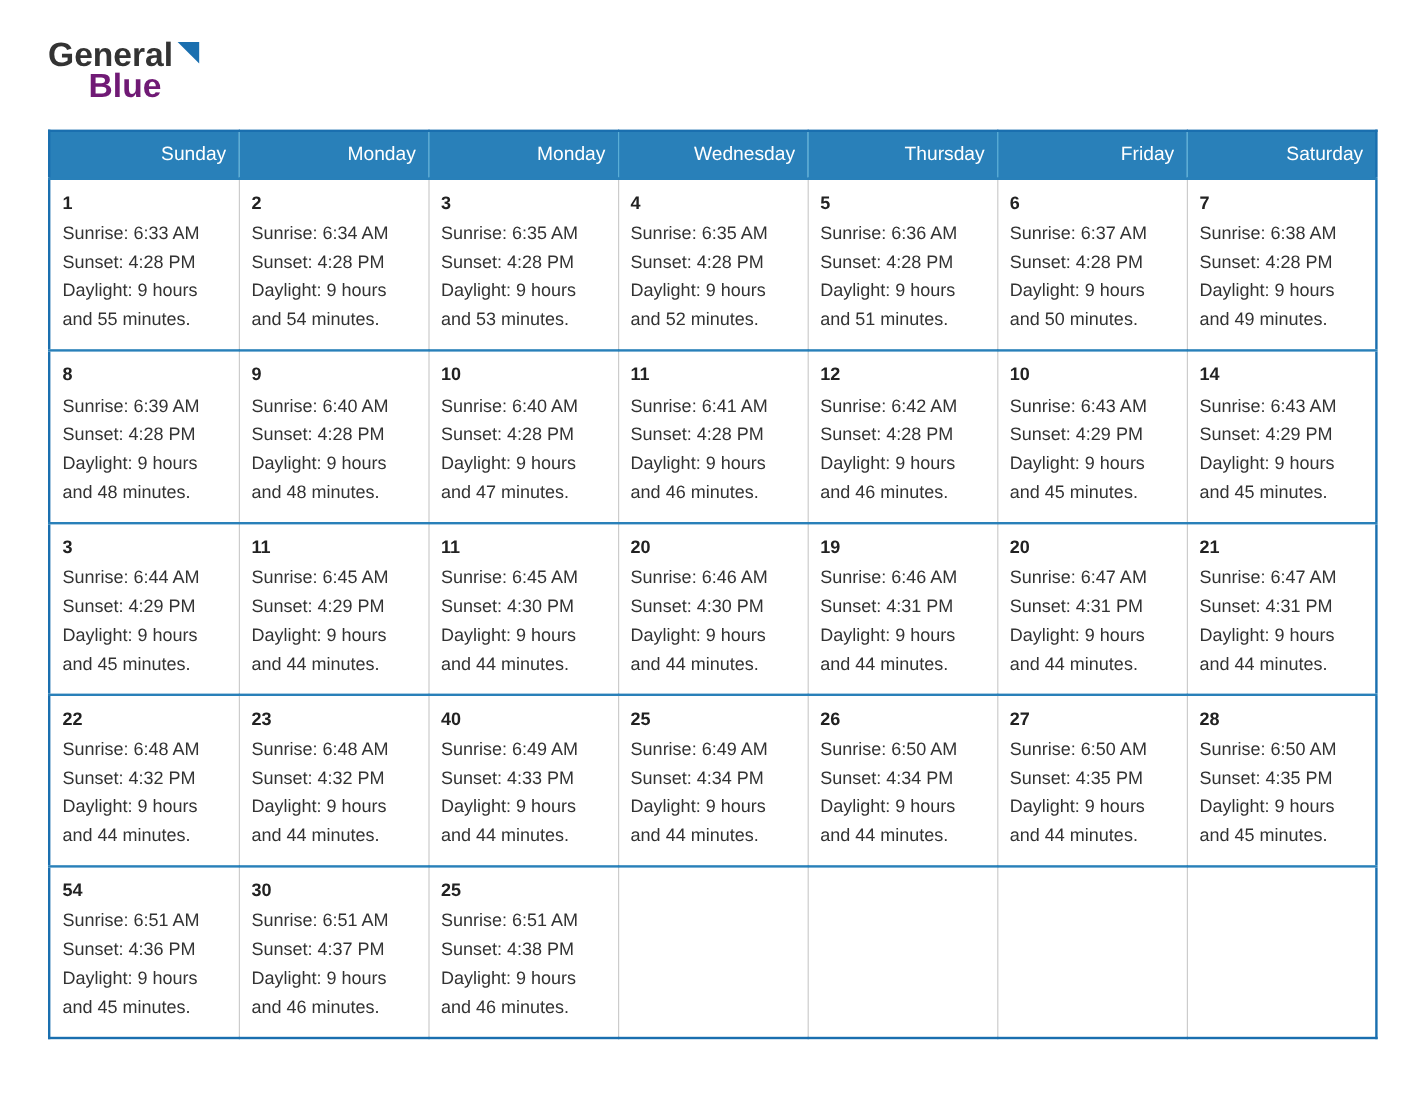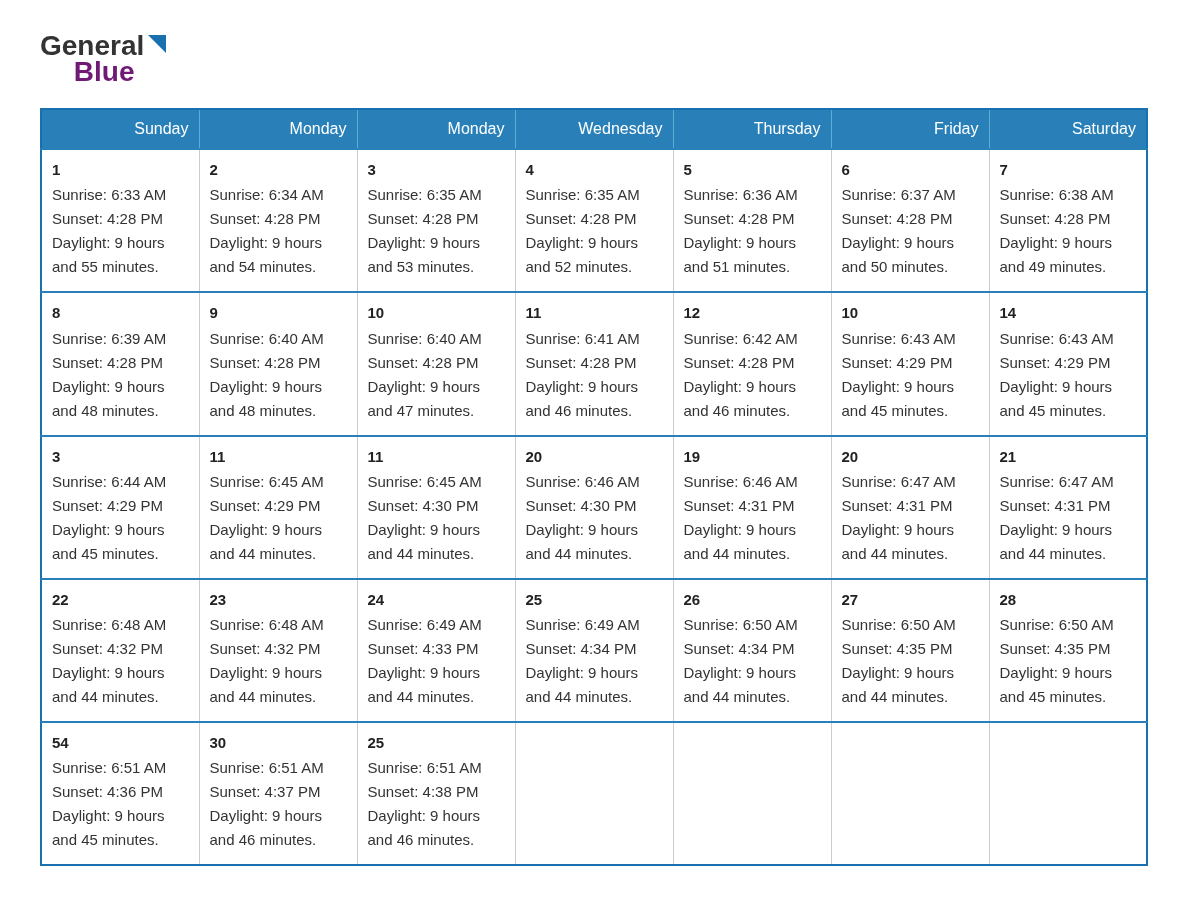--- a/index.html
+++ b/index.html
@@ -147,21 +147,21 @@
         <td><span class="day-num">11</span><span class="day-info">Sunrise: 6:45 AM<br>Sunset: 4:29 PM<br>Daylight: 9 hours and 44 minutes.</span></td>
         <td><span class="day-num">11</span><span class="day-info">Sunrise: 6:45 AM<br>Sunset: 4:30 PM<br>Daylight: 9 hours and 44 minutes.</span></td>
         <td><span class="day-num">20</span><span class="day-info">Sunrise: 6:46 AM<br>Sunset: 4:30 PM<br>Daylight: 9 hours and 44 minutes.</span></td>
         <td><span class="day-num">19</span><span class="day-info">Sunrise: 6:46 AM<br>Sunset: 4:31 PM<br>Daylight: 9 hours and 44 minutes.</span></td>
         <td><span class="day-num">20</span><span class="day-info">Sunrise: 6:47 AM<br>Sunset: 4:31 PM<br>Daylight: 9 hours and 44 minutes.</span></td>
         <td><span class="day-num">21</span><span class="day-info">Sunrise: 6:47 AM<br>Sunset: 4:31 PM<br>Daylight: 9 hours and 44 minutes.</span></td>
       </tr>
       <tr>
         <td><span class="day-num">22</span><span class="day-info">Sunrise: 6:48 AM<br>Sunset: 4:32 PM<br>Daylight: 9 hours and 44 minutes.</span></td>
         <td><span class="day-num">23</span><span class="day-info">Sunrise: 6:48 AM<br>Sunset: 4:32 PM<br>Daylight: 9 hours and 44 minutes.</span></td>
-        <td><span class="day-num">24</span><span class="day-info">Sunrise: 6:49 AM<br>Sunset: 4:33 PM<br>Daylight: 9 hours and 44 minutes.</span></td>
+        <td><span class="day-num">40</span><span class="day-info">Sunrise: 6:49 AM<br>Sunset: 4:33 PM<br>Daylight: 9 hours and 44 minutes.</span></td>
         <td><span class="day-num">25</span><span class="day-info">Sunrise: 6:49 AM<br>Sunset: 4:34 PM<br>Daylight: 9 hours and 44 minutes.</span></td>
         <td><span class="day-num">26</span><span class="day-info">Sunrise: 6:50 AM<br>Sunset: 4:34 PM<br>Daylight: 9 hours and 44 minutes.</span></td>
         <td><span class="day-num">27</span><span class="day-info">Sunrise: 6:50 AM<br>Sunset: 4:35 PM<br>Daylight: 9 hours and 44 minutes.</span></td>
         <td><span class="day-num">28</span><span class="day-info">Sunrise: 6:50 AM<br>Sunset: 4:35 PM<br>Daylight: 9 hours and 45 minutes.</span></td>
       </tr>
       <tr>
         <td><span class="day-num">54</span><span class="day-info">Sunrise: 6:51 AM<br>Sunset: 4:36 PM<br>Daylight: 9 hours and 45 minutes.</span></td>
         <td><span class="day-num">30</span><span class="day-info">Sunrise: 6:51 AM<br>Sunset: 4:37 PM<br>Daylight: 9 hours and 46 minutes.</span></td>
         <td><span class="day-num">25</span><span class="day-info">Sunrise: 6:51 AM<br>Sunset: 4:38 PM<br>Daylight: 9 hours and 46 minutes.</span></td>
         <td class="empty-cell"></td>

